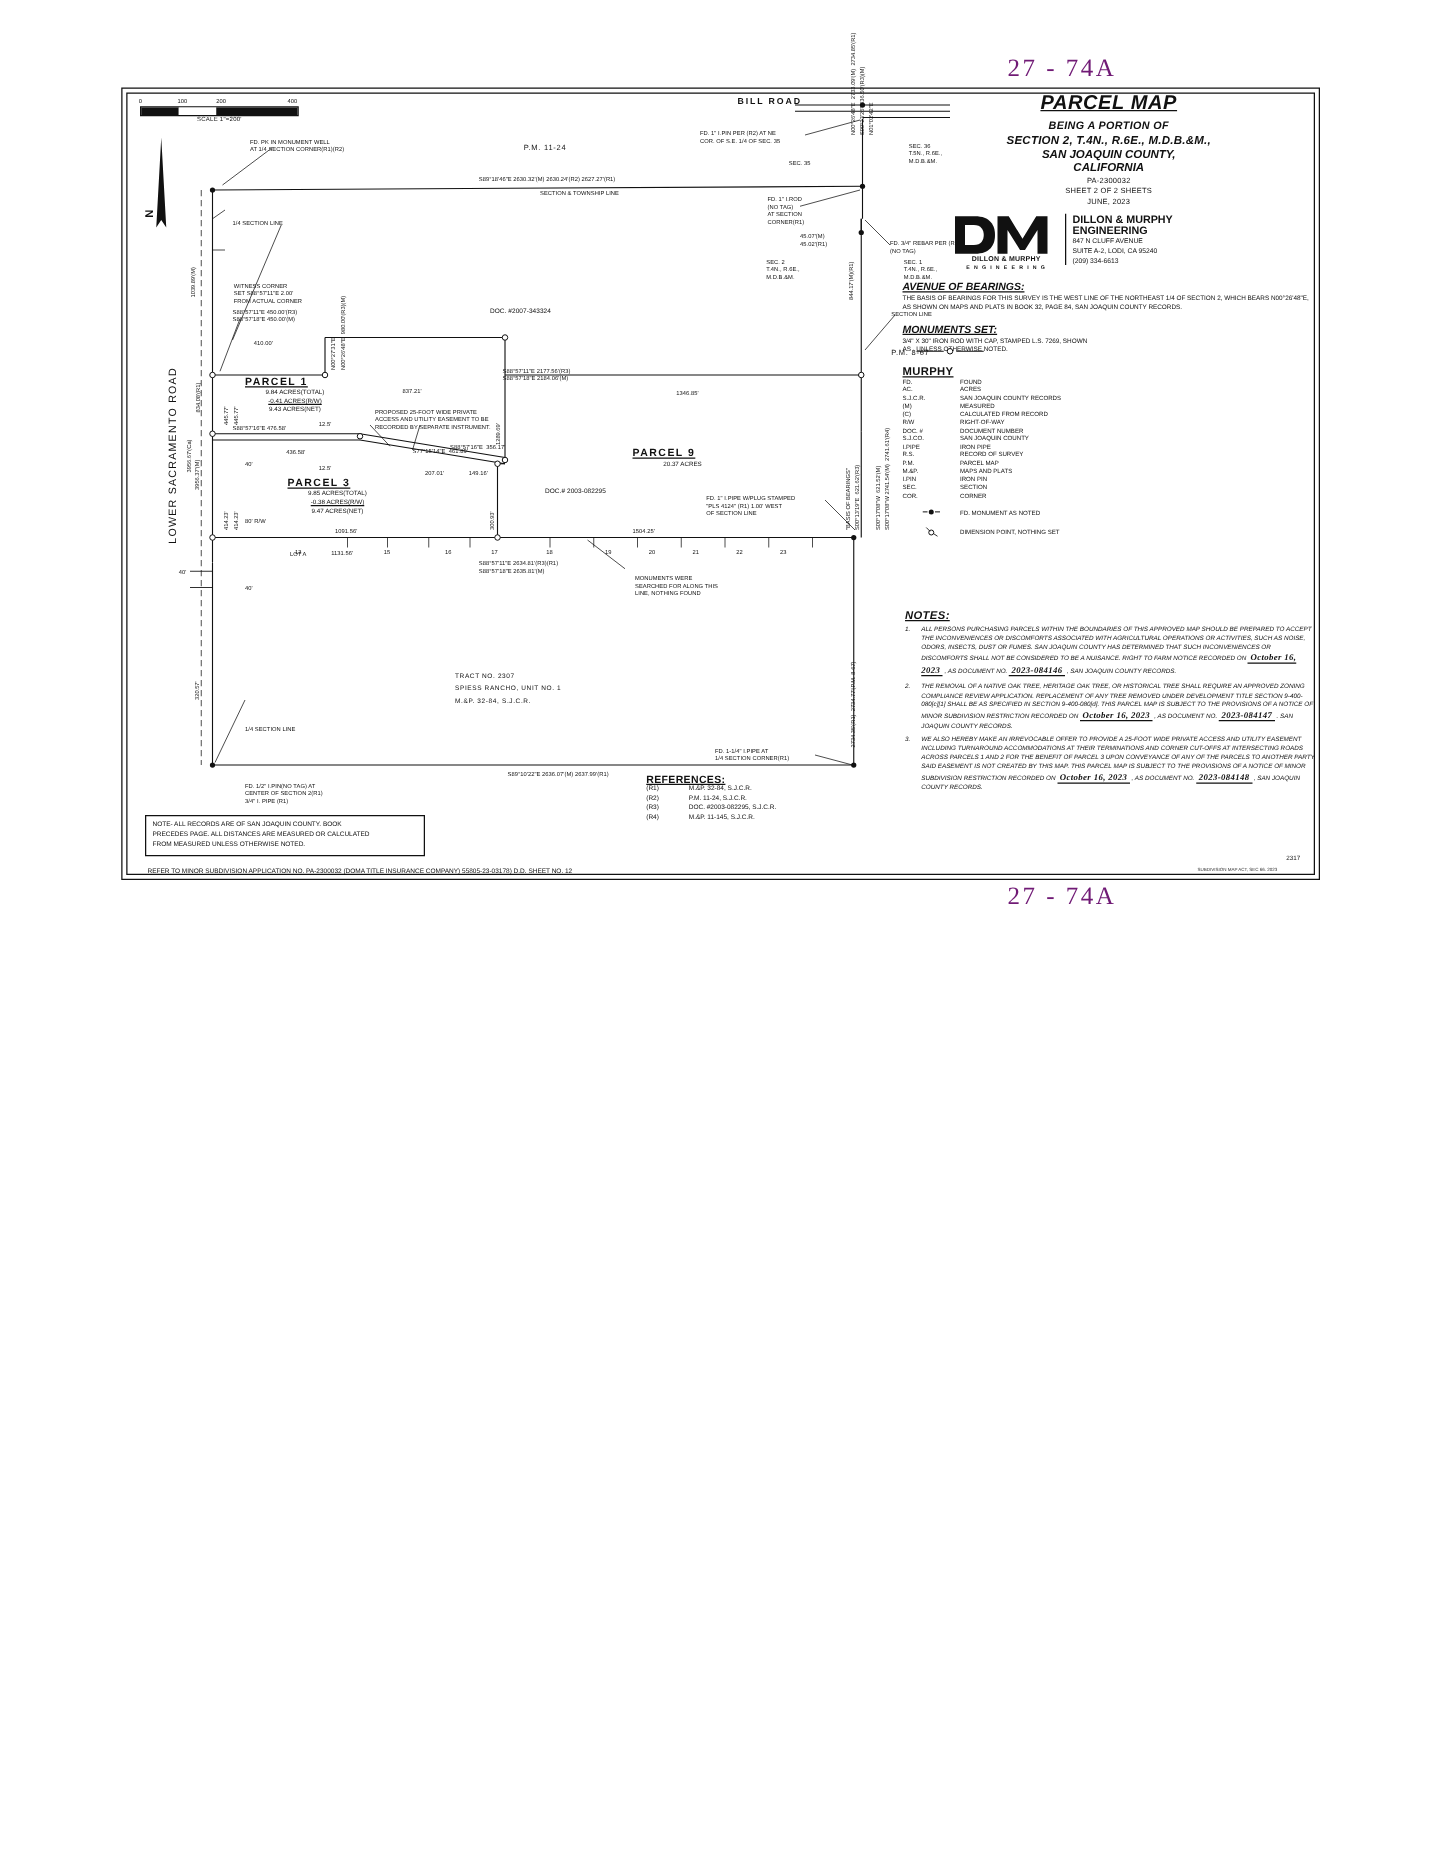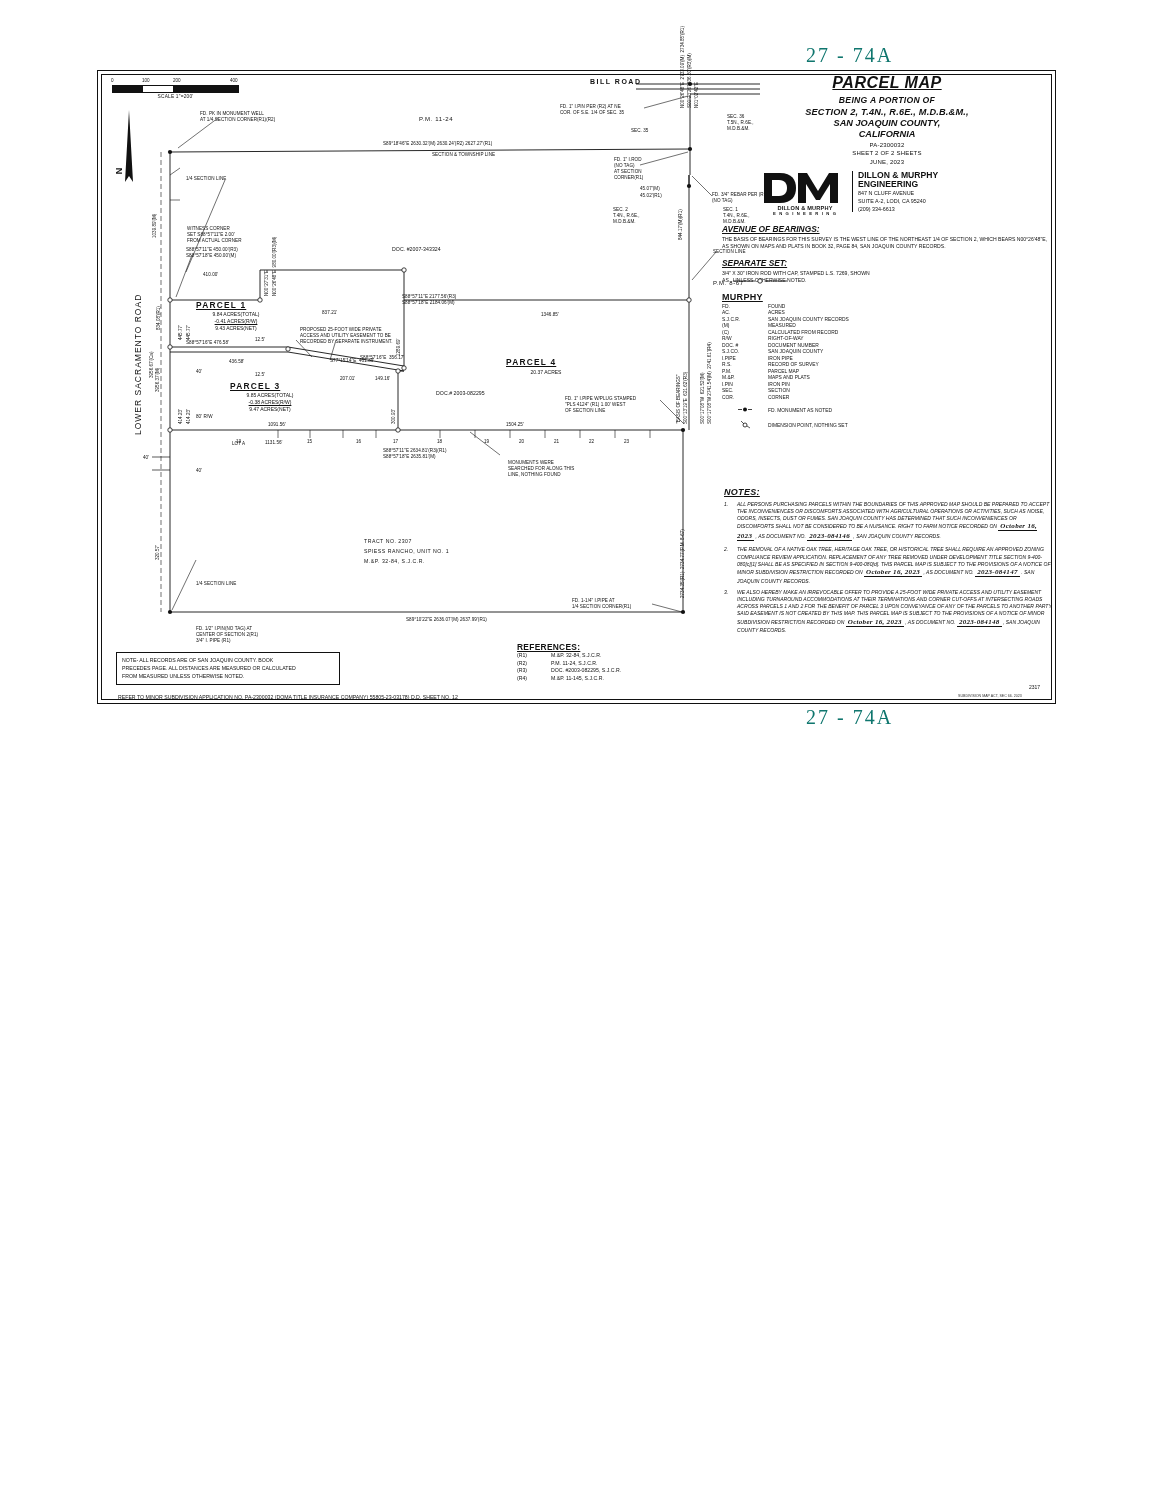--- a/index.html
+++ b/index.html
@@ -1,20 +1,20 @@
 <!DOCTYPE html>
 <html><head>
 <meta charset="utf-8">
 <style>
   html,body{margin:0;padding:0;background:#ffffff;}
   body{width:1159px;height:1499px;position:relative;font-family:"Liberation Sans",sans-serif;color:#111;}
   .sheet{position:absolute;left:0;top:0;width:1159px;height:1499px;background:#fff;}
 
   
-  .hand{position:absolute;font-family:"Liberation Serif",serif;font-size:20px;letter-spacing:2px;color:#0f766e;}
+  .hand{position:absolute;font-family:"Liberation Serif",serif;font-size:20px;letter-spacing:2px;color:#701a75;}
   #idx-top{left:806px;top:44px;}
   #idx-bot{left:806px;top:706px;}
 
   
   .map-frame{position:absolute;left:97px;top:70px;width:957px;height:632px;border:1.6px solid #111;background:#fff;}
   .map-frame .inner-line{position:absolute;left:3px;top:3px;right:3px;bottom:3px;border:0.8px solid #111;}
 
   
   .t{position:absolute;font-size:4.6px;line-height:1.25;letter-spacing:0.05px;white-space:pre;color:#111;}
   .t.s5{font-size:5.2px;}
@@ -70,21 +70,21 @@
 
   
   .notes{position:absolute;left:724px;top:487px;width:330px;font-style:italic;}
   .notes-h{font-weight:bold;font-size:9px;text-decoration:underline;letter-spacing:.3px;}
   .note{display:flex;margin-top:4px;font-size:5.05px;line-height:1.42;}
   .note .num{width:13px;flex:0 0 13px;}
   .note .bdy{flex:1;}
   .hw{font-family:"Liberation Serif",serif;font-size:7px;font-weight:bold;border-bottom:0.8px solid #111;padding:0 2px;letter-spacing:.3px;}
 
   
-  .refs{position:absolute;left:517px;top:642px;width:170px;}
+  .refs{position:absolute;left:517px;top:618px;width:170px;}
   .refs-h{font-weight:bold;font-size:8.4px;text-decoration:underline;letter-spacing:.3px;}
   .refs .row{display:flex;font-size:5.2px;line-height:1.45;}
   .refs .k{width:34px;flex:0 0 34px;}
 
   
   .notebox{position:absolute;left:116px;top:652px;width:212px;border:0.9px solid #111;padding:4px 5px;font-size:5.2px;line-height:1.5;}
   .refer-line{position:absolute;left:118px;top:694px;font-size:5.2px;}
   .corner-num{position:absolute;left:1029px;top:684px;font-size:5px;}
   .corner-sub{position:absolute;left:958px;top:694px;font-size:3.6px;color:#333;}
 
@@ -359,21 +359,21 @@
   <div class="parcel-name" style="left:196px;top:300px;">PARCEL 1</div>
   <div class="parcel-sub" style="left:188px;top:311px;width:96px;">9.84 ACRES(TOTAL)</div>
   <div class="parcel-sub u" style="left:188px;top:318px;width:96px;text-decoration:underline;">-0.41 ACRES(R/W)</div>
   <div class="parcel-sub" style="left:188px;top:325px;width:96px;">9.43 ACRES(NET)</div>
 
   <div class="parcel-name" style="left:230px;top:381px;">PARCEL 3</div>
   <div class="parcel-sub" style="left:222px;top:392px;width:96px;">9.85 ACRES(TOTAL)</div>
   <div class="parcel-sub" style="left:222px;top:399px;width:96px;text-decoration:underline;">-0.38 ACRES(R/W)</div>
   <div class="parcel-sub" style="left:222px;top:406px;width:96px;">9.47 ACRES(NET)</div>
 
-  <div class="parcel-name" style="left:506px;top:357px;">PARCEL 4</div>
+  <div class="parcel-name" style="left:506px;top:357px;">PARCEL 9</div>
   <div class="parcel-sub" style="left:498px;top:369px;width:96px;">20.37 ACRES</div>
 
   <div class="titleblock">
     <div class="tb-title">PARCEL MAP</div>
     <div class="tb-l1">BEING A PORTION OF</div>
     <div class="tb-l2">SECTION 2, T.4N., R.6E., M.D.B.&amp;M.,</div>
     <div class="tb-l3">SAN JOAQUIN COUNTY,</div>
     <div class="tb-l4">CALIFORNIA</div>
     <div class="tb-sm">PA-2300032</div>
     <div class="tb-sm">SHEET 2 OF 2 SHEETS</div>
@@ -396,21 +396,21 @@
         <div class="l1">ENGINEERING</div>
         <div class="l2">847 N CLUFF AVENUE</div>
         <div class="l2">SUITE A-2, LODI, CA 95240</div>
         <div class="l2">(209) 334-6613</div>
       </div>
     </div>
 
     <div class="sec-h">AVENUE OF BEARINGS:</div>
     <div class="sec-b">THE BASIS OF BEARINGS FOR THIS SURVEY IS THE WEST LINE OF THE NORTHEAST 1/4 OF SECTION 2, WHICH BEARS N00°26'48"E, AS SHOWN ON MAPS AND PLATS IN BOOK 32, PAGE 84, SAN JOAQUIN COUNTY RECORDS.</div>
 
-    <div class="sec-h">SEPARATE SET:</div>
+    <div class="sec-h">MONUMENTS SET:</div>
     <div class="sec-b">3/4" X 30" IRON ROD WITH CAP, STAMPED L.S. 7269, SHOWN</div>
     <div class="sec-b" style="margin-top:0;position:relative;">
       <span>AS                        ,  UNLESS OTHERWISE NOTED.</span>
       <svg style="position:absolute;left:11px;top:1px;" width="60" height="6">
         <line x1="0" y1="3" x2="22" y2="3" stroke="#111" stroke-width="0.8"></line>
         <circle cx="27" cy="3" r="2.2" fill="#fff" stroke="#111" stroke-width="0.8"></circle>
         <line x1="32" y1="3" x2="54" y2="3" stroke="#111" stroke-width="0.8"></line>
       </svg>
     </div>
 

